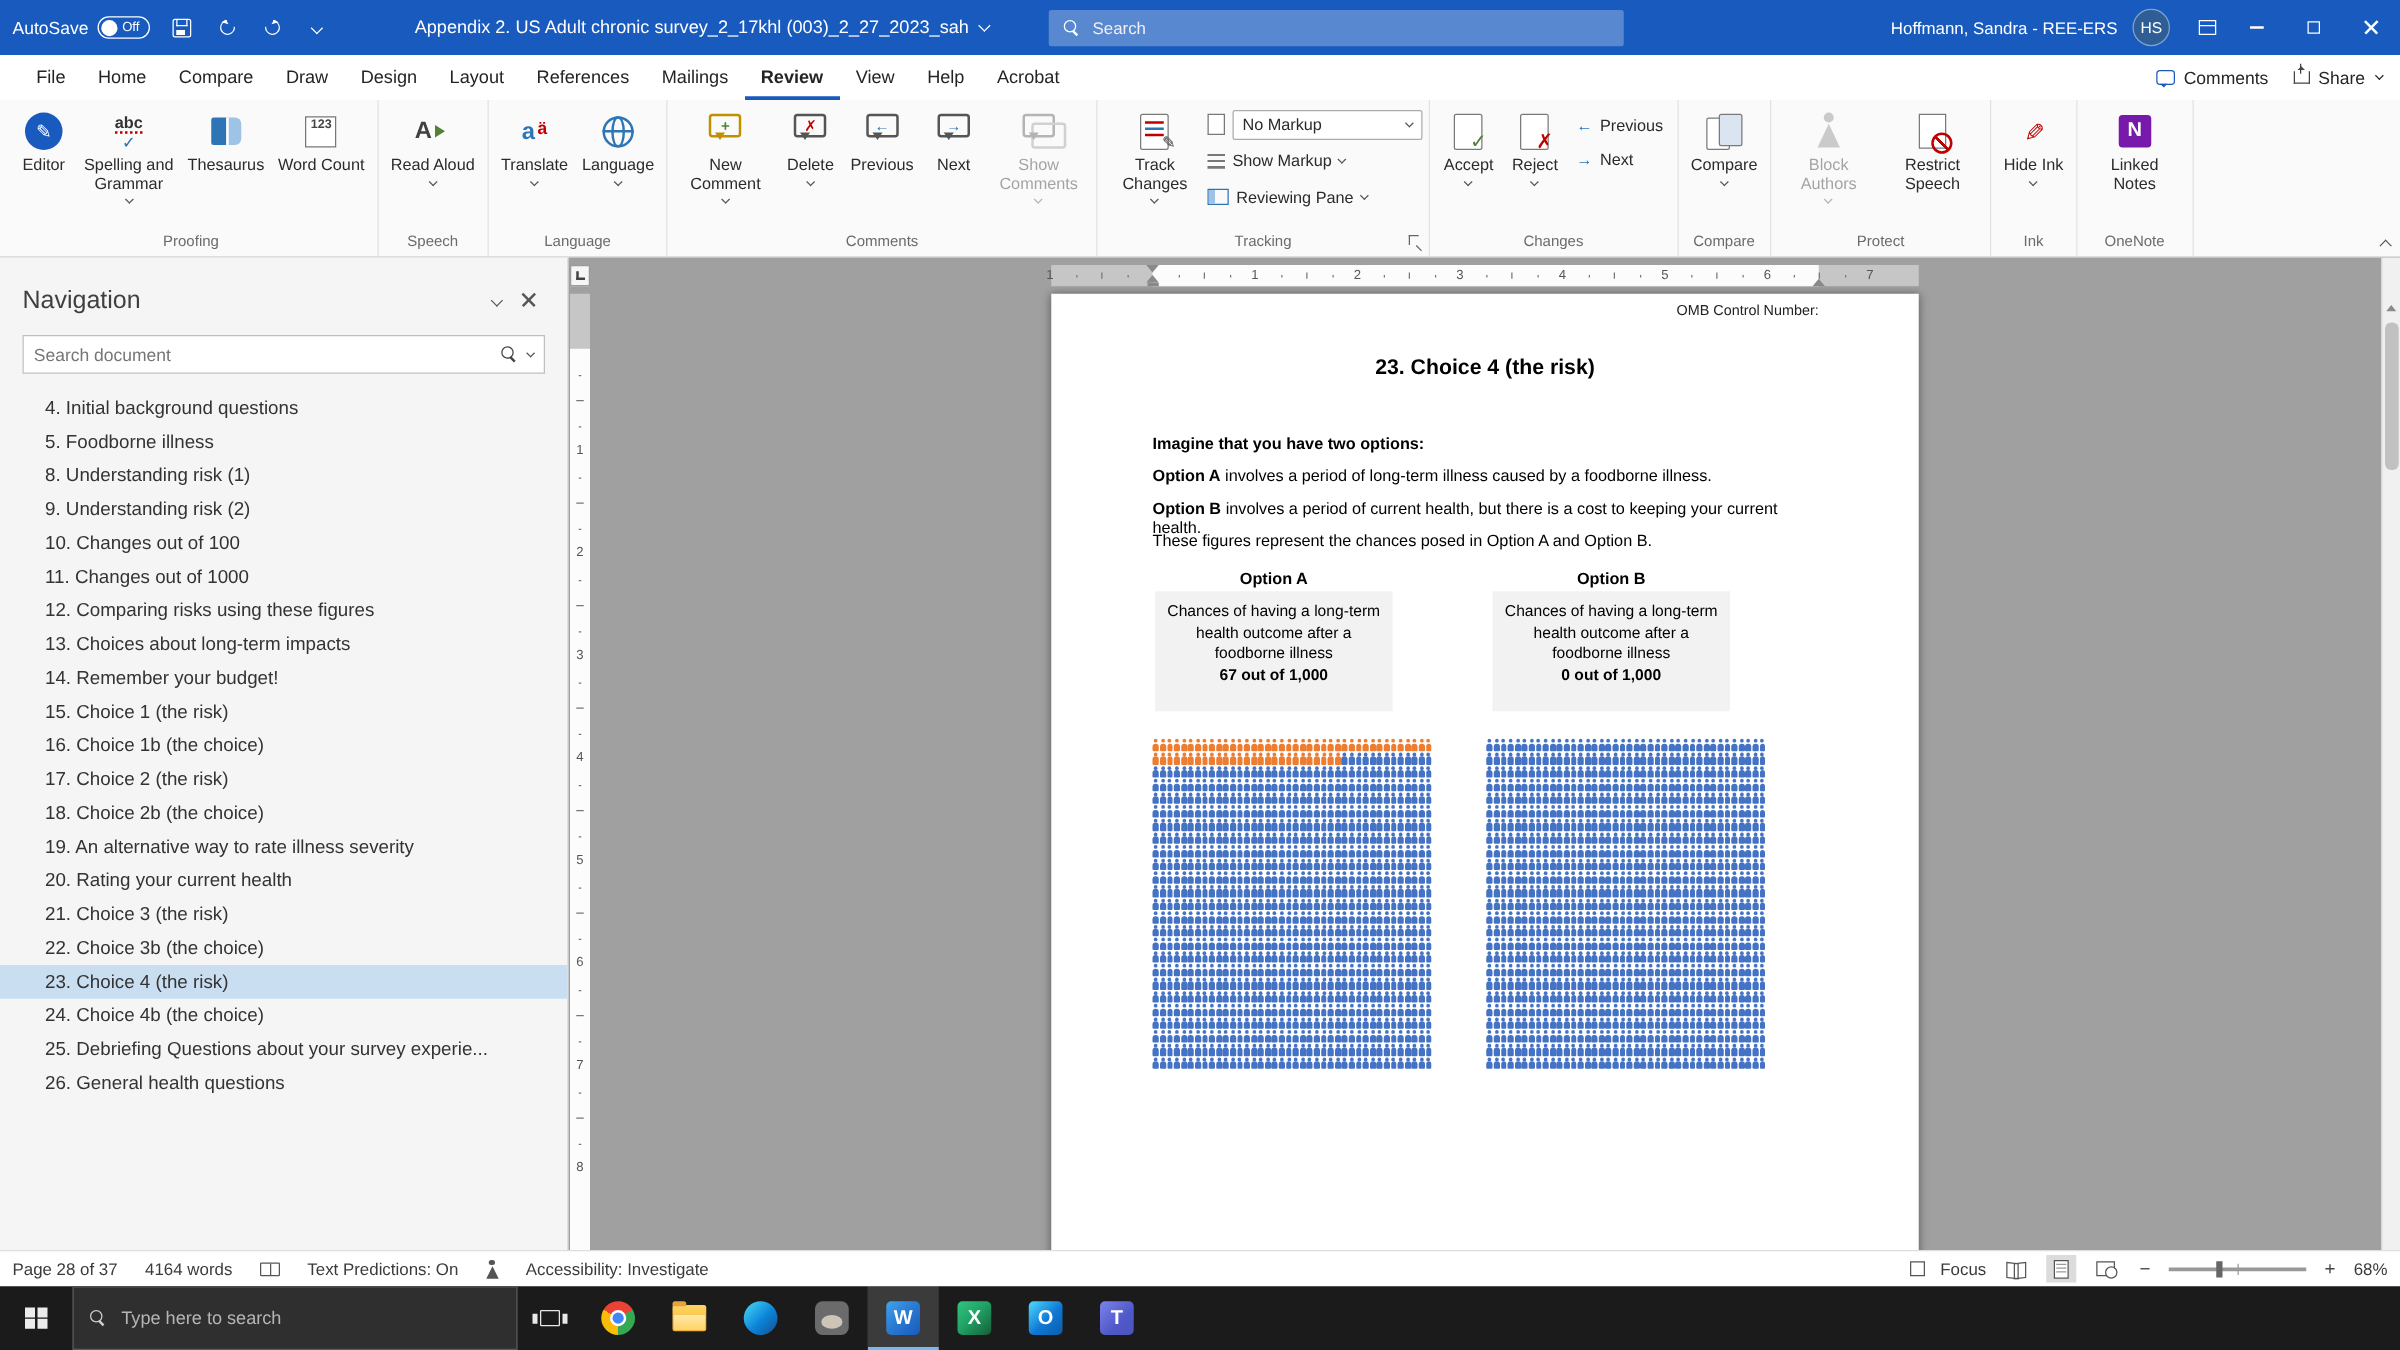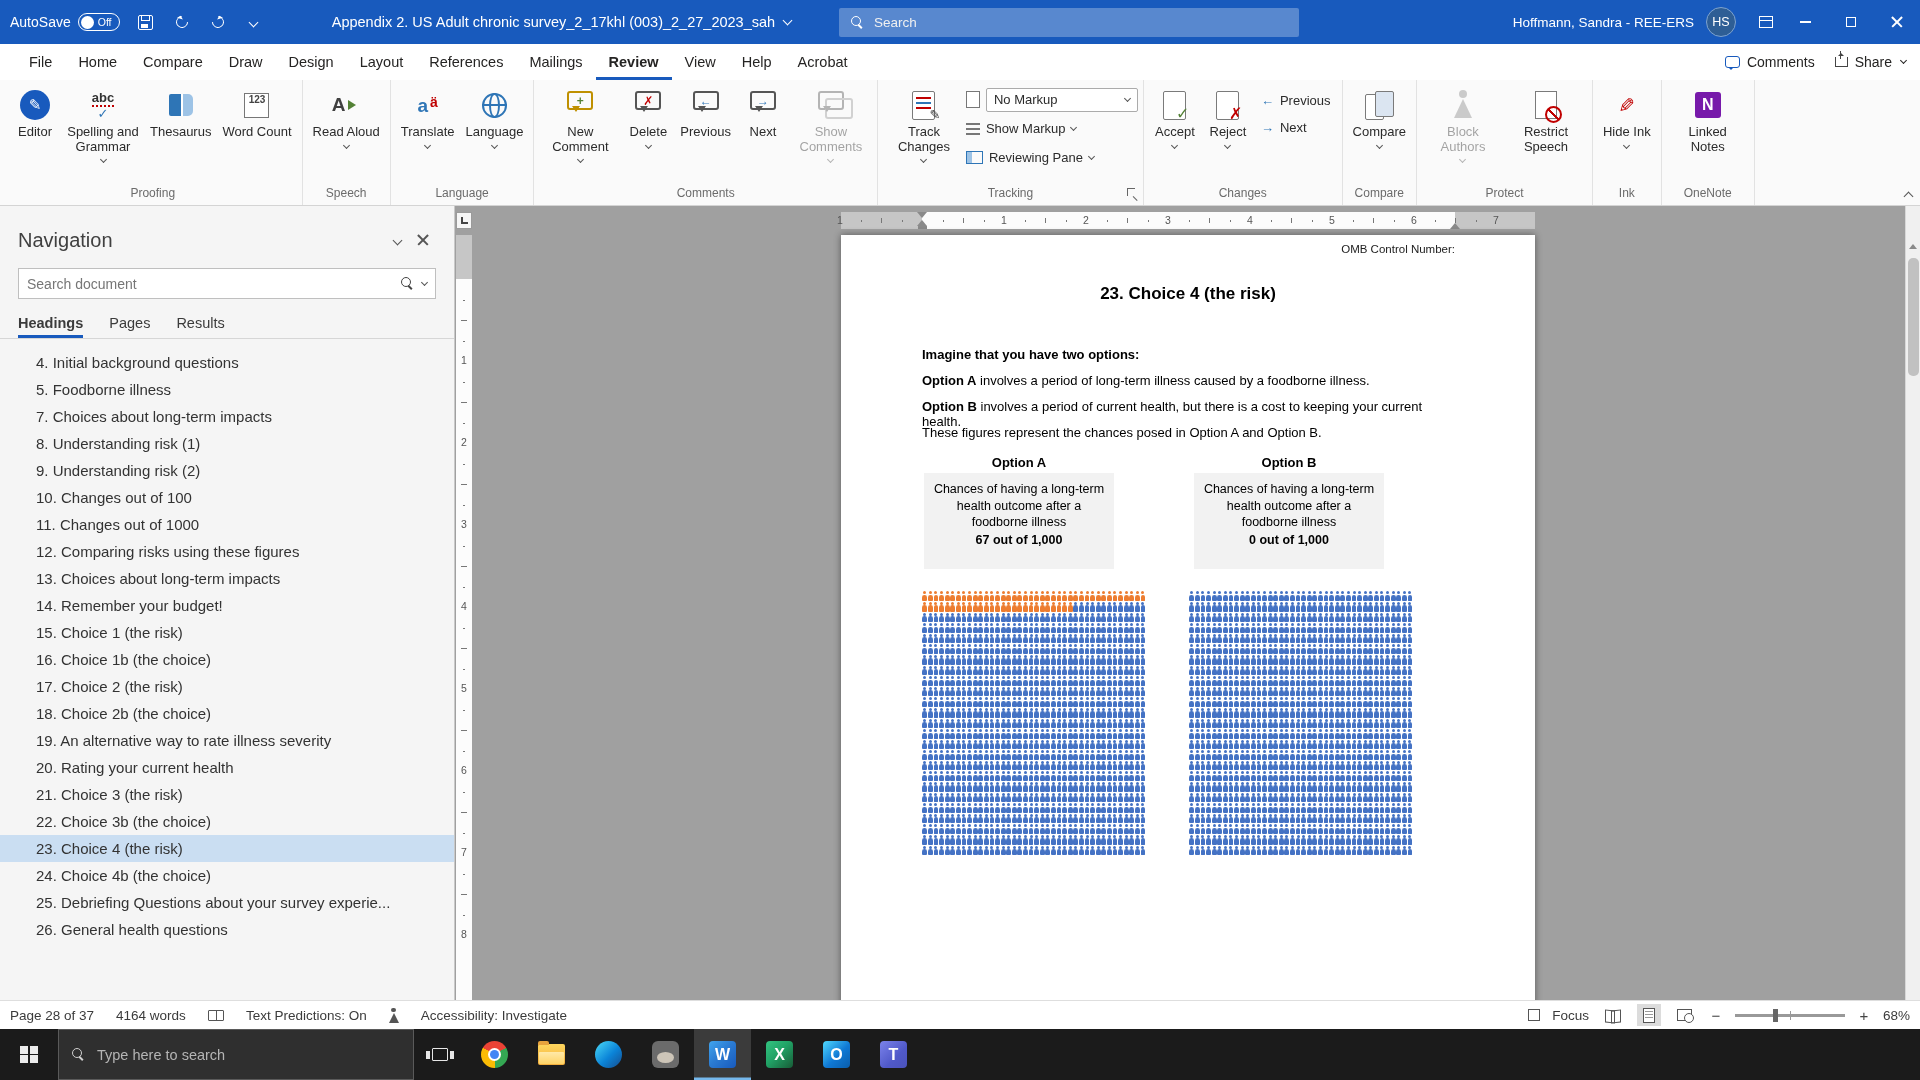--- a/index.html
+++ b/index.html
@@ -596,29 +596,23 @@
           </span>
         <span class="nav-head-ic">
             <span class="x-ic"></span>
           </span>
       </div>
       <div class="nav-search">
         <input placeholder="Search document" style="">
         <span class="mag mag-dark"></span>
         <span class="cv cv-xs" style="color:#555;margin-top:-3px;"></span>
       </div>
-      <div class="nav-tabs">
-        <span class="nav-tab active">Headings</span>
-        <span class="nav-tab">Pages</span>
-        <span class="nav-tab">Results</span>
-      </div>
       <div class="nav-list">
           <div class="nav-item">4. Initial background questions</div>
           <div class="nav-item">5. Foodborne illness</div>
-          <div class="nav-item">7. Choices about long-term impacts</div>
           <div class="nav-item">8. Understanding risk (1)</div>
           <div class="nav-item">9. Understanding risk (2)</div>
           <div class="nav-item">10. Changes out of 100</div>
           <div class="nav-item">11. Changes out of 1000</div>
           <div class="nav-item">12. Comparing risks using these figures</div>
           <div class="nav-item">13. Choices about long-term impacts</div>
           <div class="nav-item">14. Remember your budget!</div>
           <div class="nav-item">15. Choice 1 (the risk)</div>
           <div class="nav-item">16. Choice 1b (the choice)</div>
           <div class="nav-item">17. Choice 2 (the risk)</div>

